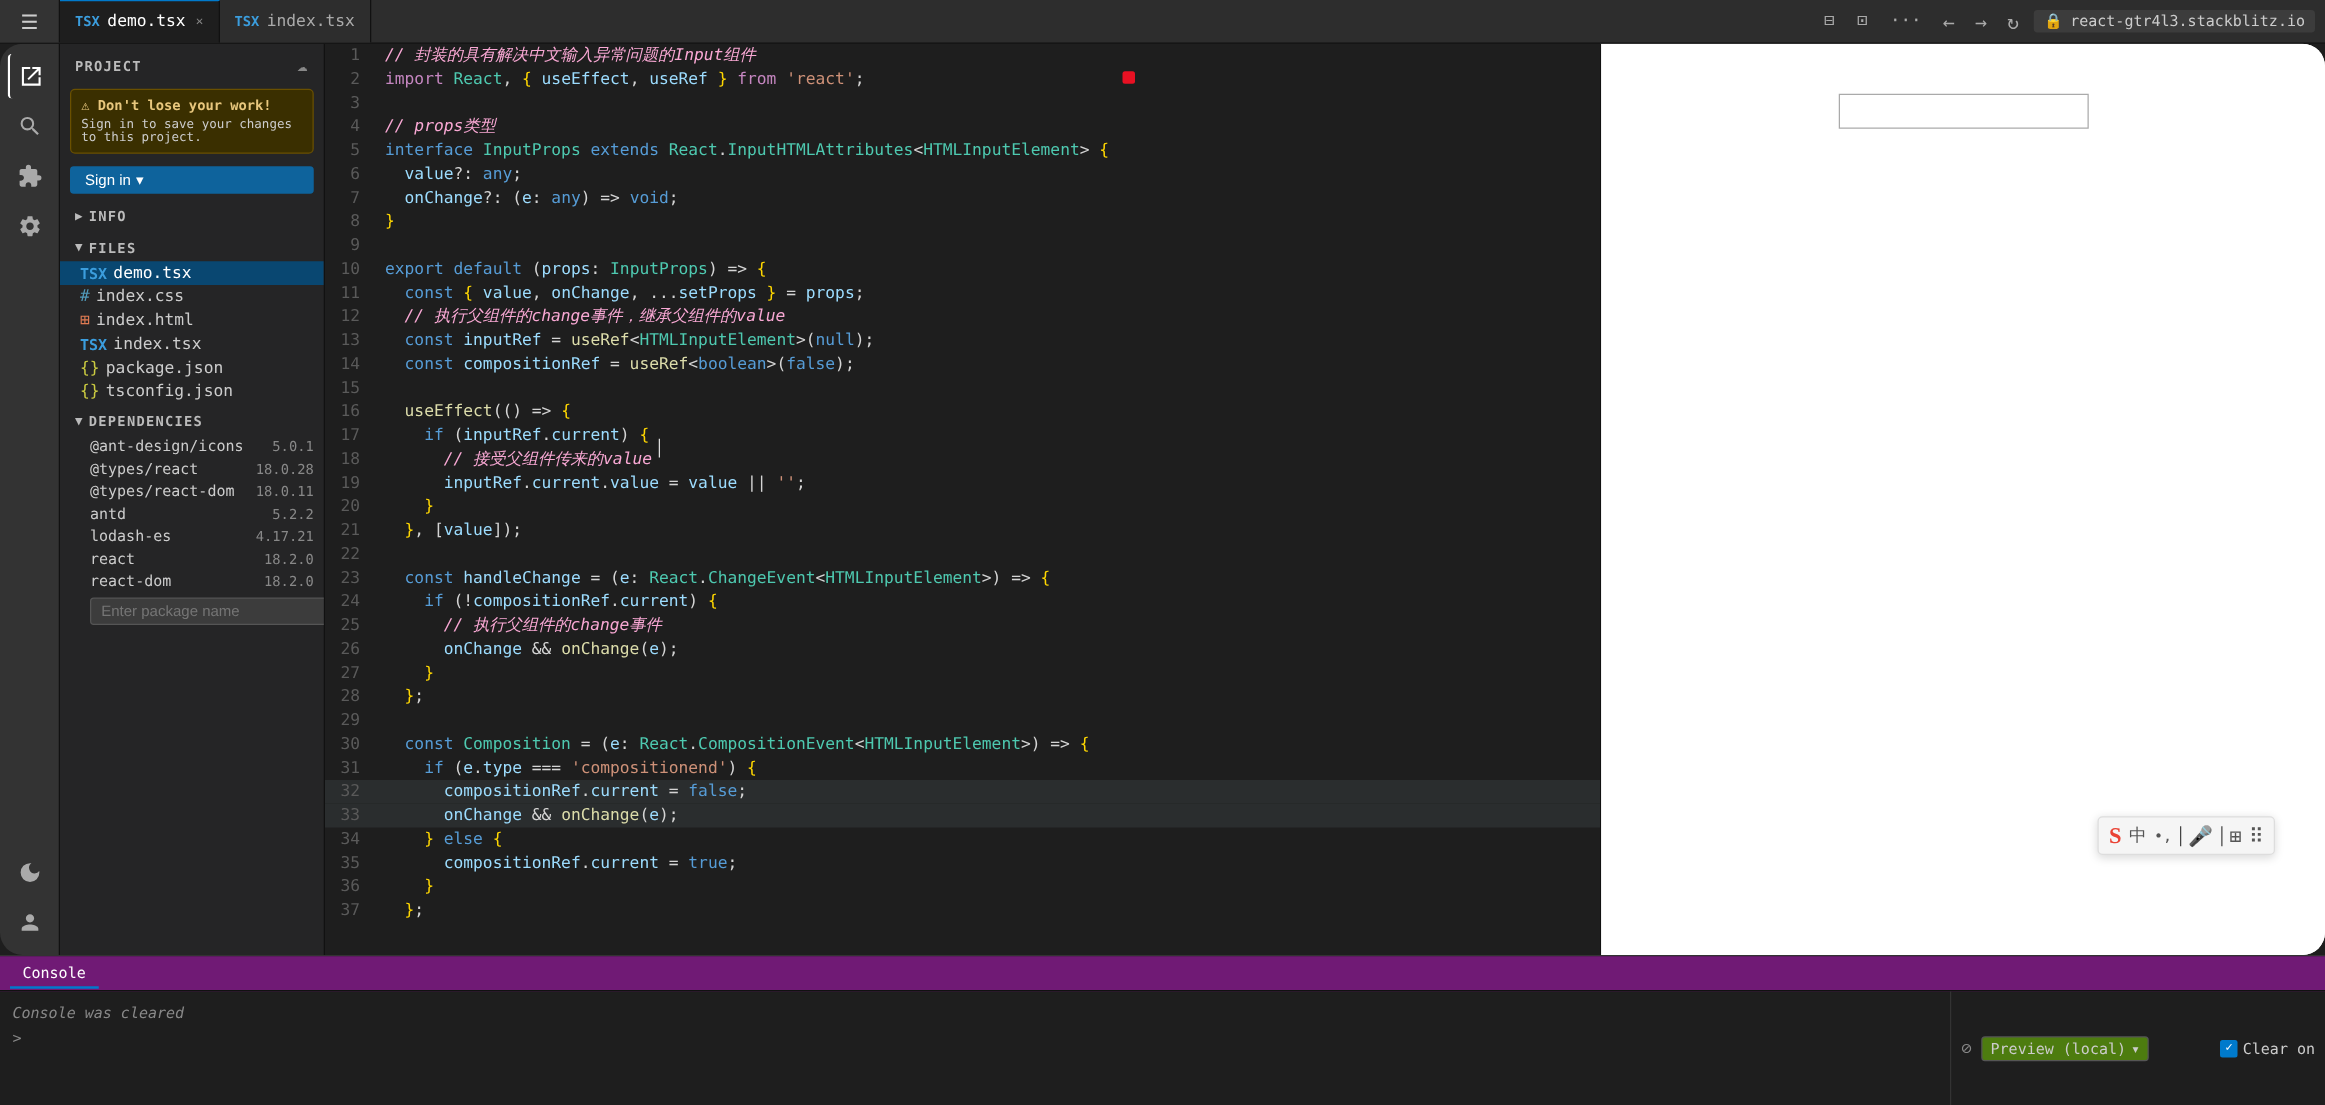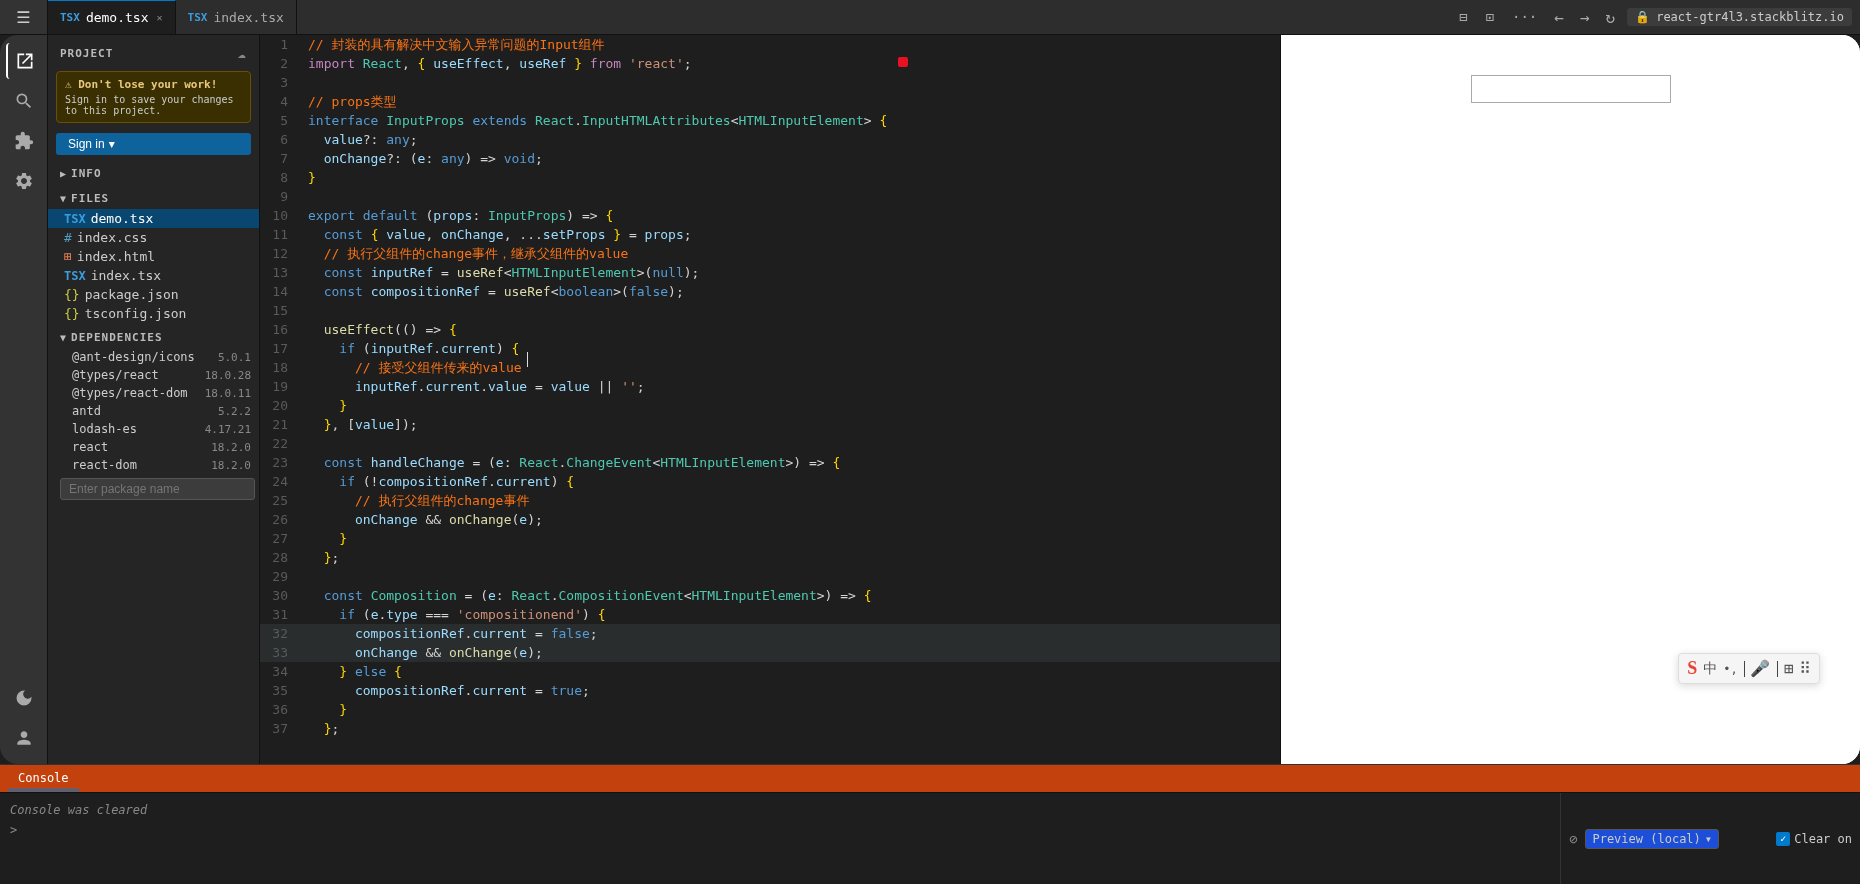--- a/index.html
+++ b/index.html
@@ -202,21 +202,21 @@
       gap: 5px;
       color: #ccc;
     }
     .dep-version { color: #888; font-size: 11px; }
     .dep-input {
       background: #3c3c3c;
       border: 1px solid #555;
       color: #ccc;
       font-size: 12px;
       padding: 3px 8px;
-      margin: 4px 12px;
+      margin: 4px 24px;
       border-radius: 3px;
       width: calc(100% - 16px);
     }
 
     
     .code-editor {
       flex: 1;
       background: #1e1e1e;
       overflow: hidden;
       display: flex;
@@ -249,21 +249,21 @@
       padding-left: 8px;
       white-space: pre;
       flex: 1;
     }
     .code-line.highlighted { background: #2a2d2e; }
 
     
     .kw { color: #569cd6; }
     .fn { color: #dcdcaa; }
     .str { color: #ce9178; }
-    .comment { color: #f97316; }
+    .comment { color: #f9a8d4; font-style: italic; }
     .type { color: #4ec9b0; }
     .var { color: #9cdcfe; }
     .op { color: #d4d4d4; }
     .bracket { color: #ffd700; }
     .punc { color: #d4d4d4; }
     .import-kw { color: #c586c0; }
 
     
     .preview-pane {
       width: 580px;
@@ -309,21 +309,21 @@
       height: 120px;
       background: #1e1e1e;
       border-top: 1px solid #333;
       display: flex;
       flex-direction: column;
       flex-shrink: 0;
     }
     .console-tab-bar {
       display: flex;
       align-items: center;
-      background: #c2410c;
+      background: #701a75;
       height: 28px;
       border-bottom: 1px solid #111;
       padding: 0 8px;
       gap: 4px;
     }
     .console-tab {
       font-size: 12px;
       color: #aaa;
       padding: 4px 10px;
       cursor: pointer;
@@ -348,21 +348,21 @@
       display: flex;
       align-items: center;
       padding: 4px 8px;
       gap: 8px;
       border-left: 1px solid #333;
       flex-shrink: 0;
       min-width: 300px;
     }
     .console-status-icon { color: #888; font-size: 14px; }
     .console-dropdown {
-      background: #1d4ed8;
+      background: #4d7c0f;
       border: 1px solid #555;
       color: #ccc;
       font-size: 12px;
       padding: 2px 6px;
       border-radius: 3px;
       display: flex;
       align-items: center;
       gap: 4px;
       cursor: pointer;
     }

